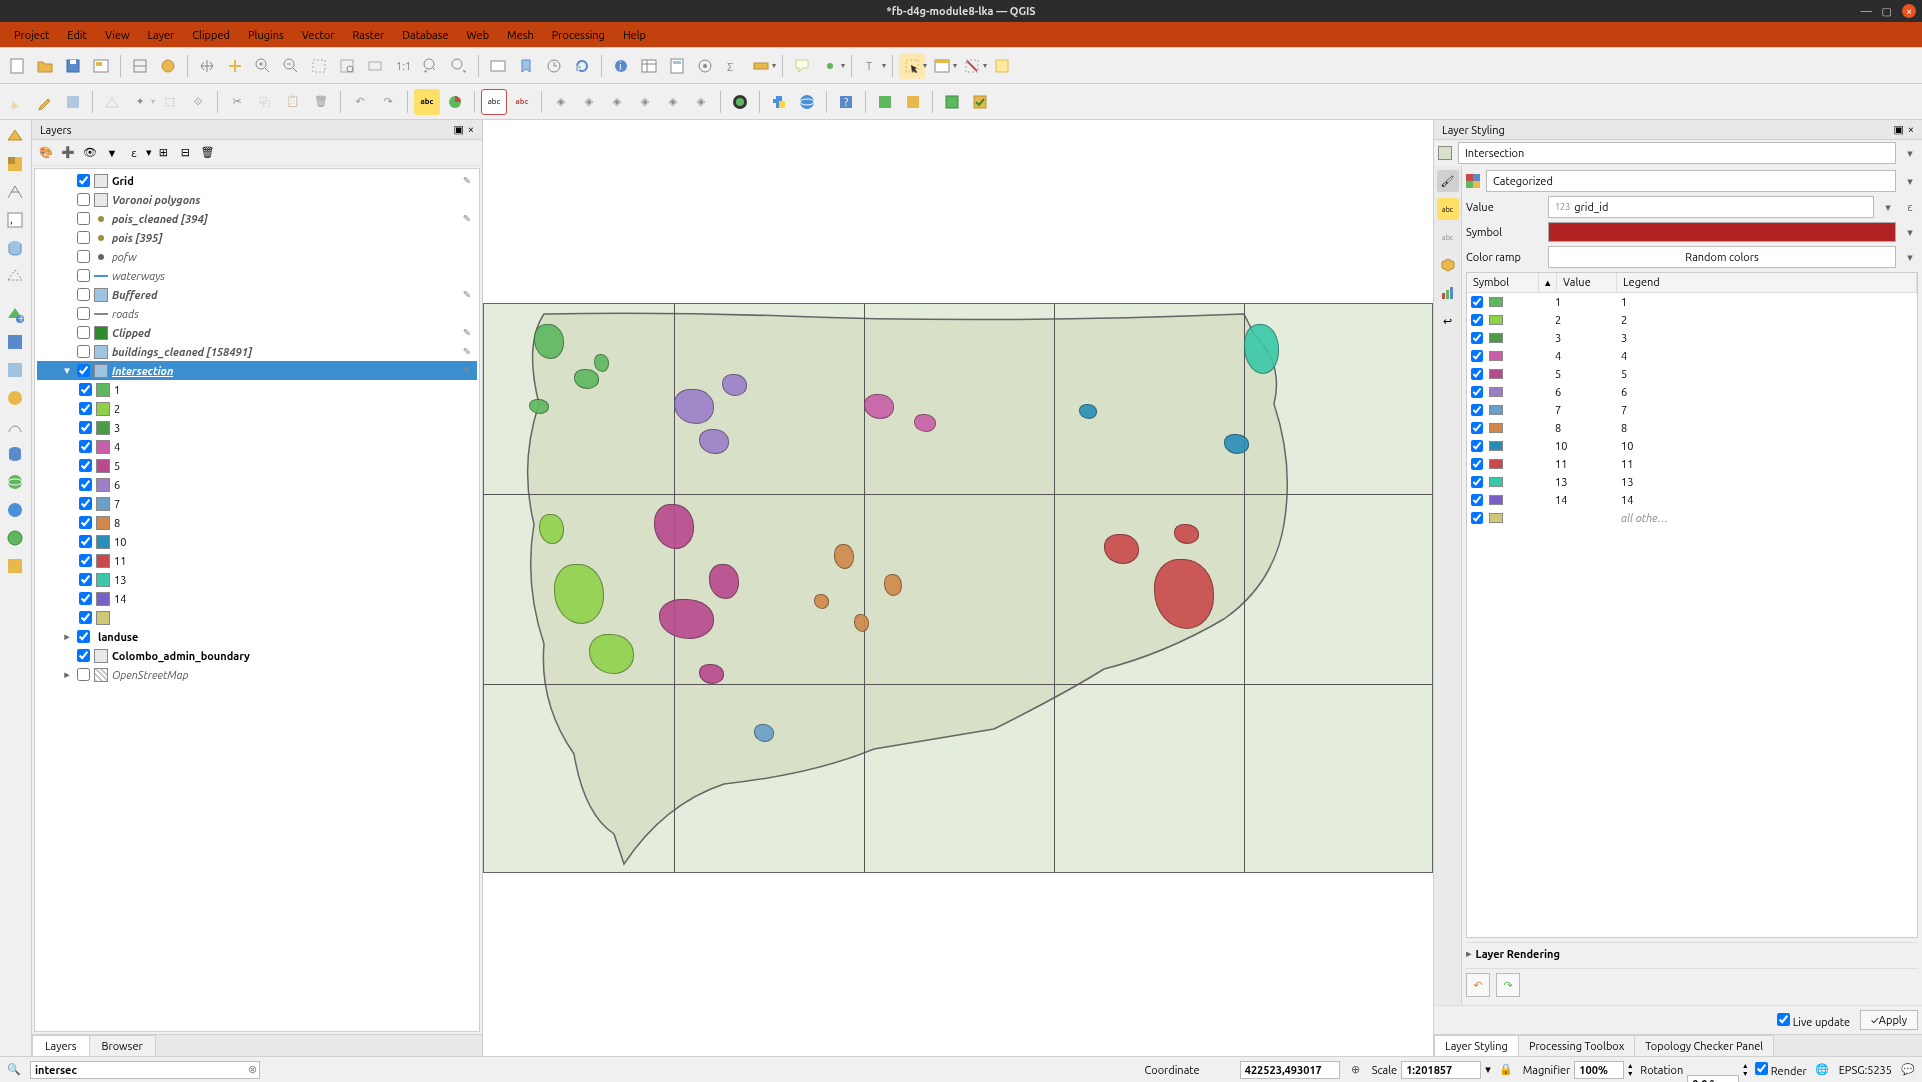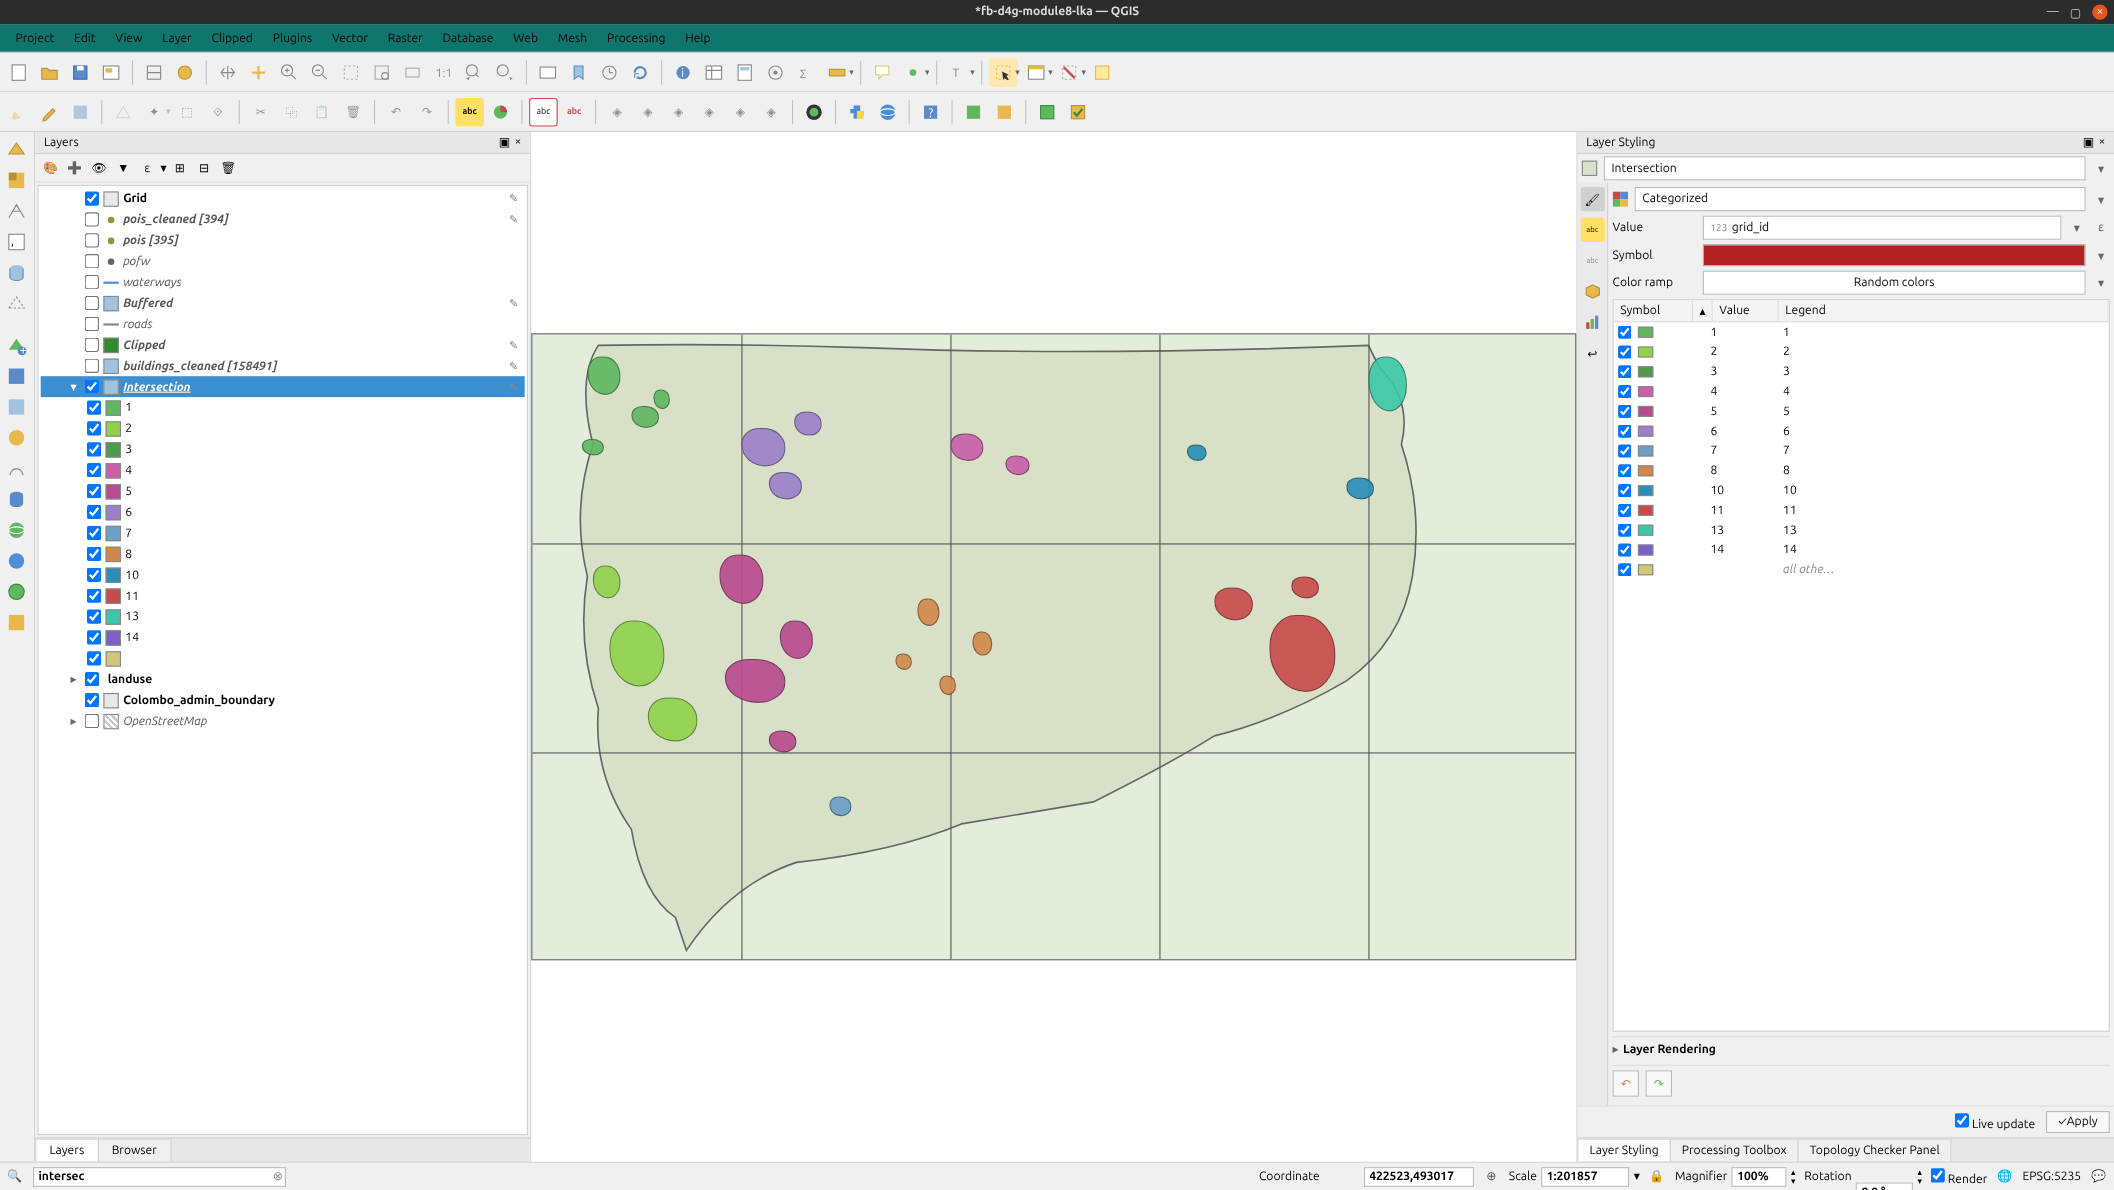--- a/index.html
+++ b/index.html
@@ -4,21 +4,21 @@
 <style>
 * { box-sizing: border-box; margin: 0; padding: 0; font-family: "Ubuntu", "Segoe UI", sans-serif; font-size: 11px; }
 body { background: #f0f0f0; width: 1922px; height: 1082px; overflow: hidden; display: flex; flex-direction: column; }
 .titlebar { background: #2c2c2c; color: #ddd; height: 22px; display: flex; align-items: center; justify-content: center; position: relative; }
 .titlebar .title { font-weight: bold; }
 .titlebar .win-controls { position: absolute; right: 6px; display: flex; gap: 10px; align-items: center; }
 .titlebar .dot { width: 14px; height: 14px; border-radius: 50%; display: inline-flex; align-items: center; justify-content: center; }
 .titlebar .dot.close { background: #e95420; color: #fff; }
 .titlebar .ctl { color: #ccc; cursor: pointer; }
 
-.menubar { background: #0f766e; height: 26px; display: flex; align-items: center; padding: 0 6px; gap: 2px; border-bottom: 1px solid #d0d0d0; }
+.menubar { background: #c2410c; height: 26px; display: flex; align-items: center; padding: 0 6px; gap: 2px; border-bottom: 1px solid #d0d0d0; }
 .menubar .mitem { padding: 3px 8px; cursor: pointer; }
 
 .toolbar { background: #f0f0f0; height: 36px; display: flex; align-items: center; padding: 0 4px; gap: 2px; border-bottom: 1px solid #d0d0d0; }
 .toolbar .tbtn { width: 26px; height: 26px; display: inline-flex; align-items: center; justify-content: center; border-radius: 3px; cursor: pointer; }
 .toolbar .sep { width: 1px; height: 22px; background: #c0c0c0; margin: 0 4px; }
 .toolbar .dd { font-size: 8px; color: #666; margin-left: -4px; }
 
 .main { flex: 1; display: flex; min-height: 0; }
 .left-toolbar { width: 32px; background: #f0f0f0; border-right: 1px solid #d0d0d0; display: flex; flex-direction: column; align-items: center; padding: 4px 0; gap: 4px; }
 .left-toolbar .lbtn { width: 24px; height: 24px; display: flex; align-items: center; justify-content: center; cursor: pointer; border-radius: 3px; }
@@ -538,20 +538,27 @@
       <span class="pbtn">🗑</span>
     </div>
     <div class="layers-tree" id="layers-tree">
         <div class="layer-row">
           <span class="indent1"></span>
           <span class="exp"></span>
           <input type="checkbox" class="chk" checked="" style="">
           <span class="swatch" style="background: rgb(232, 232, 232);"></span>
           <span class="name bold">Grid</span>
           <span class="edit-icon">✎</span>
+        </div>
+        <div class="layer-row">
+          <span class="indent1"></span>
+          <span class="exp"></span>
+          <input type="checkbox" class="chk" style="">
+          <span class="swatch" style="background: rgb(232, 232, 232);"></span>
+          <span class="name italic bold">Voronoi polygons</span>
         </div>
         <div class="layer-row">
           <span class="indent1"></span>
           <span class="exp"></span>
           <input type="checkbox" class="chk" style="">
           <span class="pt-swatch" style="background: rgb(156, 143, 62);"></span>
           <span class="name italic bold">pois_cleaned [394]</span>
           <span class="edit-icon">✎</span>
         </div>
         <div class="layer-row">

